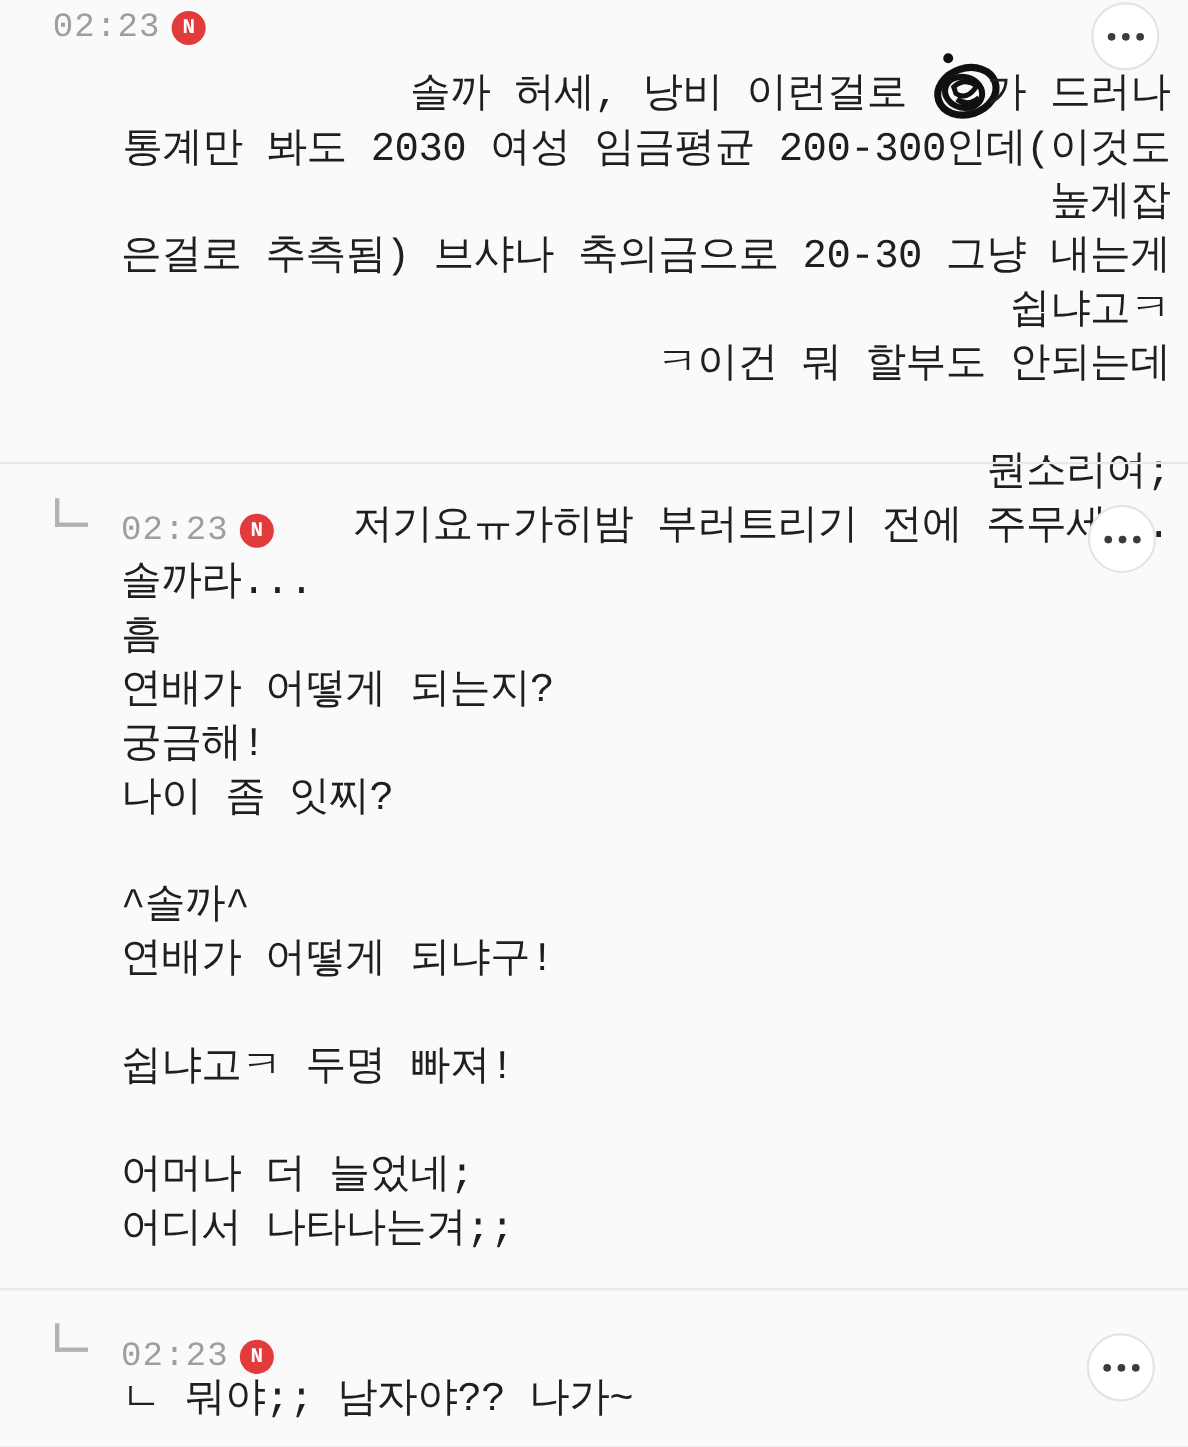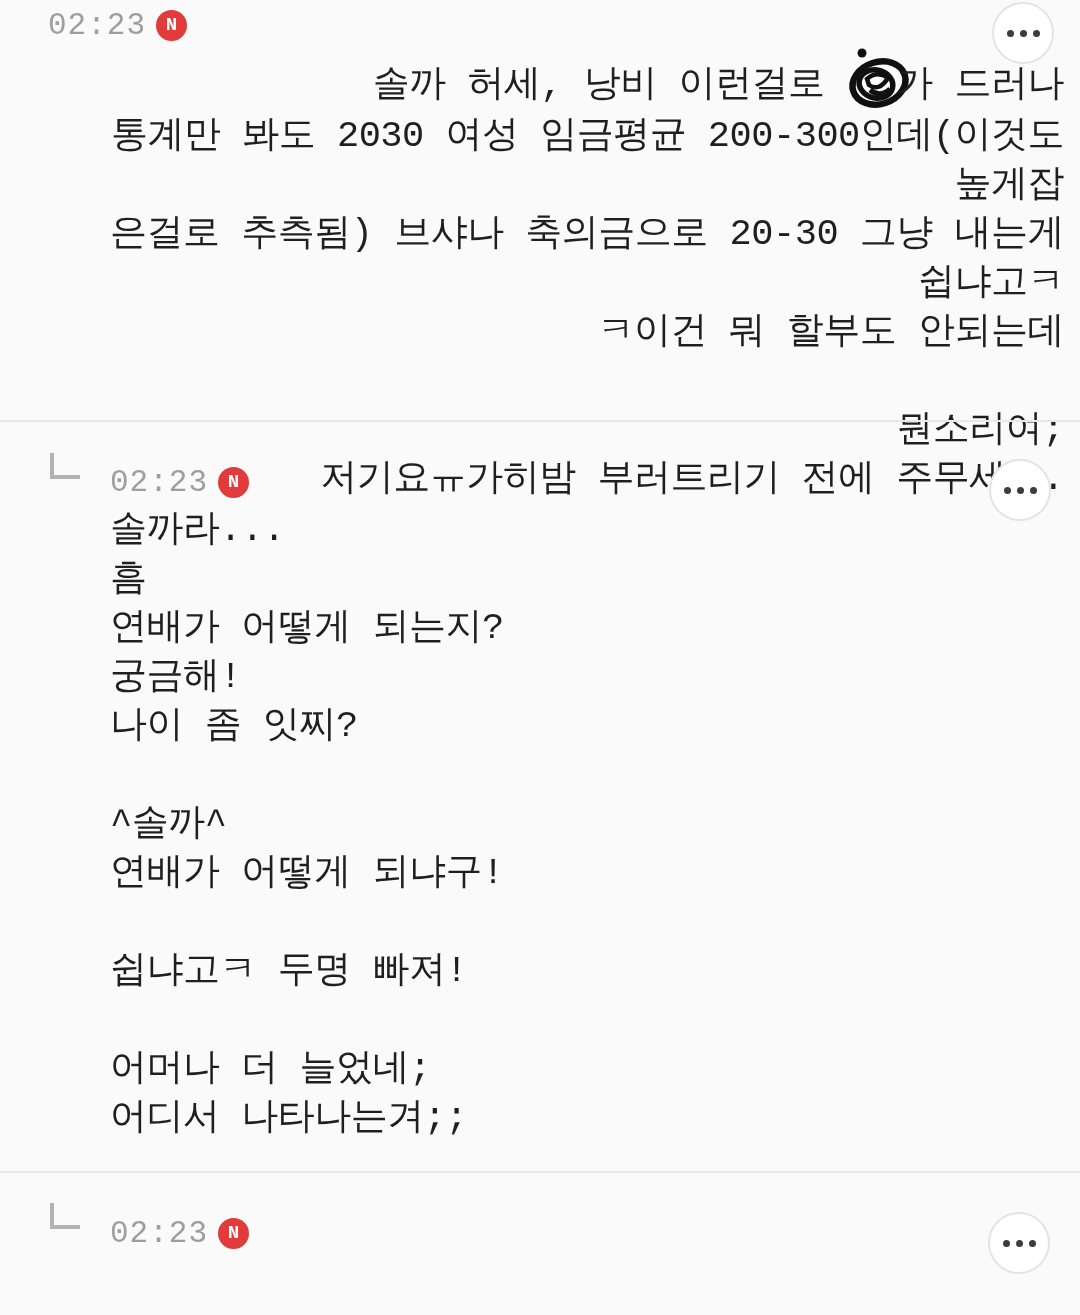--- a/index.html
+++ b/index.html
@@ -109,14 +109,15 @@
     <span class="time">02:23</span>
     <span class="badge">N</span>
   </div>
   <button class="abs menu" style="left:988px; top:1212px;">
     <span class="dots">
         <i></i>
         <i></i>
         <i></i>
       </span>
   </button>
+  <div class="abs body" style="left:110px; top:1249px; width:900px;">ㄴ 뭐야;; 남자야?? 나가~</div>
 
 </div>
 
 </body></html>

